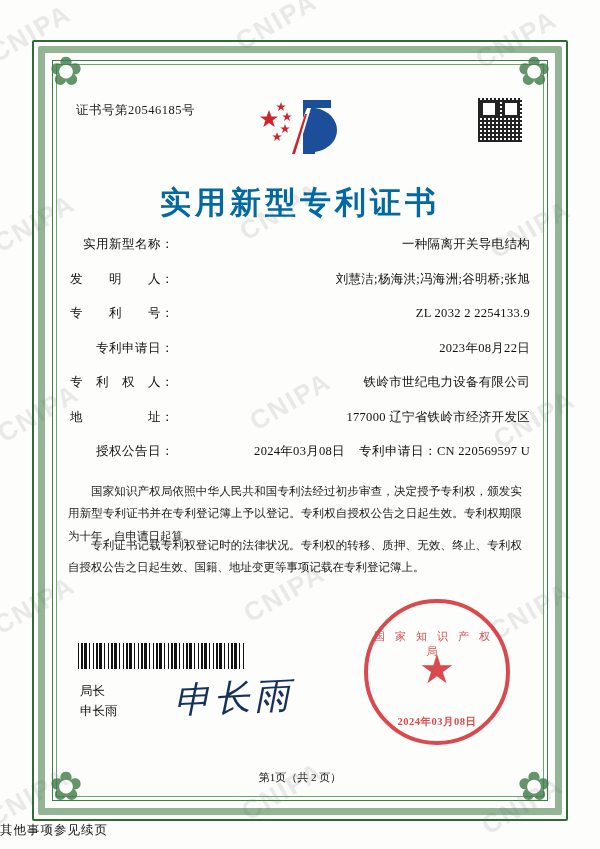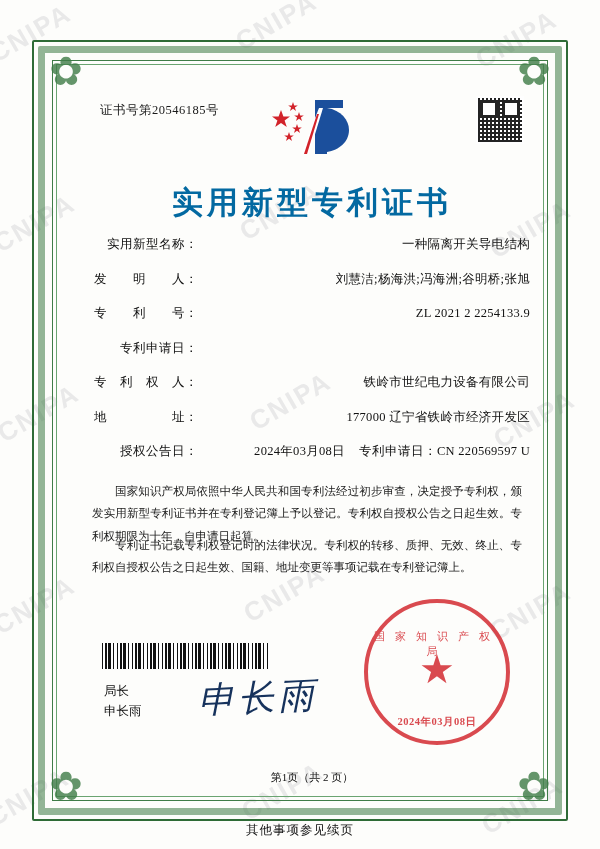--- a/index.html
+++ b/index.html
@@ -68,21 +68,21 @@
     opacity: .8;
   }
   .corner.tl { left: 44px; top: 52px; }
   .corner.tr { right: 44px; top: 52px; }
   .corner.bl { left: 44px; bottom: 38px; }
   .corner.br { right: 44px; bottom: 38px; }
 
   
   #content {
     position: absolute;
-    left: 56px; top: 64px; right: 56px; bottom: 52px; margin-left: 24px;
+    left: 56px; top: 64px; right: 56px; bottom: 52px;
   }
 
   .cert-no {
     position: absolute;
     left: 20px; top: 38px;
     font-size: 12.5px;
     color: #1a1a1a;
     letter-spacing: .5px;
   }
 
@@ -242,21 +242,21 @@
     position: absolute;
     left: 0; right: 0; bottom: 12px;
     text-align: center;
     font-size: 11px;
     color: #111;
   }
 
   .footer-note {
     position: absolute;
     left: 0; right: 0; bottom: 10px;
-    text-align: center;
+    text-align: left;
     font-size: 12.5px;
     color: #111;
     letter-spacing: 1px;
   }
 </style>
 </head>
 <body>
 
 <div id="page">
 
@@ -324,25 +324,26 @@
         </span>
         <span class="val">刘慧洁;杨海洪;冯海洲;谷明桥;张旭</span>
       </div>
 
       <div class="field">
         <span class="lbl spread">
           <span>专</span>
           <span>利</span>
           <span>号：</span>
         </span>
-        <span class="val">ZL 2021 2 2254133.9</span>
+        <span class="val">ZL 2032 2 2254133.9</span>
       </div>
 
       <div class="field">
         <span class="lbl">专利申请日：</span>
+        <span class="val">2023年08月22日</span>
       </div>
 
       <div class="field">
         <span class="lbl spread">
           <span>专</span>
           <span>利</span>
           <span>权</span>
           <span>人：</span>
         </span>
         <span class="val">铁岭市世纪电力设备有限公司</span>

